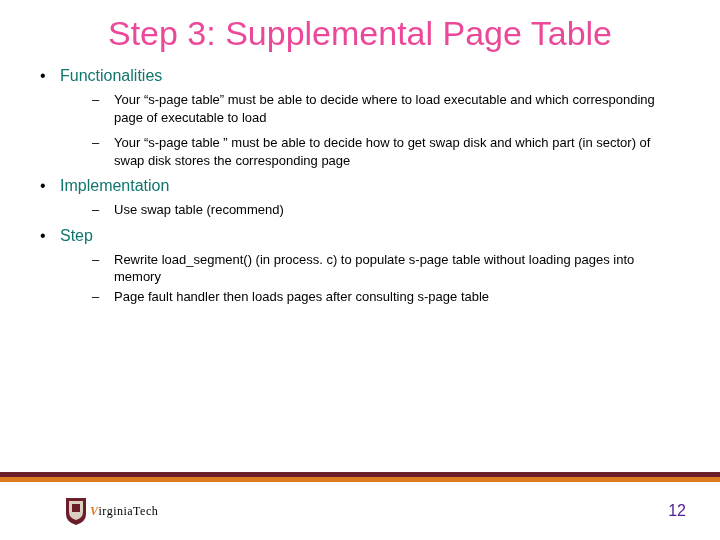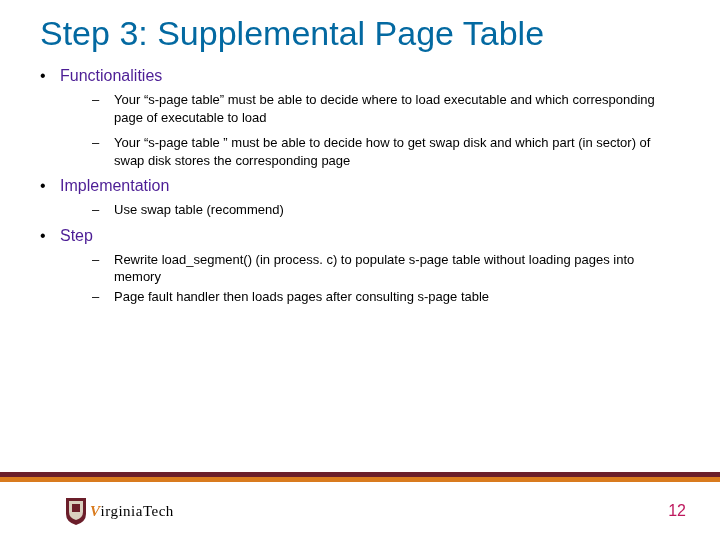--- a/index.html
+++ b/index.html
@@ -12,25 +12,25 @@
     overflow: hidden;
   }
   .slide {
     width: 100%;
     height: 100%;
     position: relative;
     padding: 10px 0 0 0;
   }
   .title {
     font-size: 34px;
-    text-align: left;
+    text-align: center;
     font-weight: 400;
     line-height: 1.15;
     margin: 4px 40px 14px 40px;
-    color: #0369a1;
+    color: #ec4899;
   }
   .content {
     padding: 0 34px 0 34px;
   }
   .top-list {
     list-style: none;
   }
   .top-item {
     margin-bottom: 2px;
   }
@@ -40,21 +40,21 @@
   }
   .bullet-dot {
     width: 26px;
     flex-shrink: 0;
     font-size: 16px;
     text-align: left;
     padding-left: 6px;
   }
   .top-label {
     font-size: 16px;
-    color: #4c1d95;
+    color: #0f766e;
   }
   .sub-list {
     list-style: none;
     padding-left: 58px;
     margin-top: 6px;
     margin-bottom: 8px;
   }
   .sub-item {
     display: flex;
     align-items: baseline;
@@ -97,35 +97,35 @@
     align-items: center;
     gap: 2px;
   }
   .logo-shield {
     width: 24px;
     height: 30px;
     position: relative;
   }
   .logo-text {
     font-family: Georgia, 'Times New Roman', serif;
-    font-size: 15px;
+    font-size: 12px;
     letter-spacing: 0.5px;
     color: #000;
   }
   .logo-text .v {
     color: #d97b1e;
     font-weight: bold;
     font-style: italic;
   }
   .page-num {
     position: absolute;
     right: 34px;
     bottom: 20px;
     font-size: 16px;
-    color: #be185d;
+    color: #4c1d95;
   }
 </style>
 </head>
 <body>
 
 <div class="slide">
 
   <h1 class="title">Step 3: Supplemental Page Table</h1>
 
   <div class="content">

